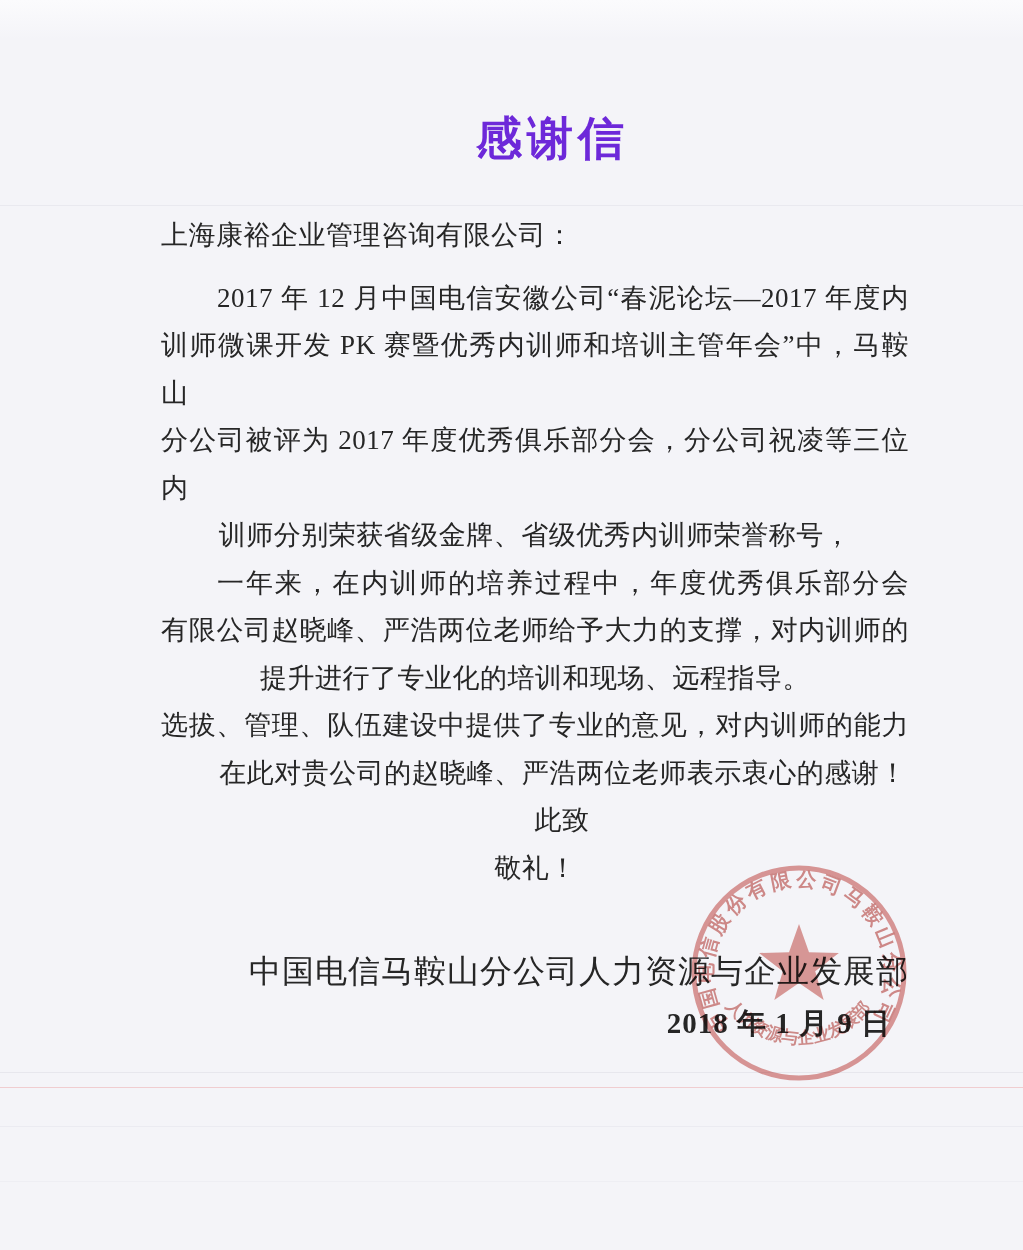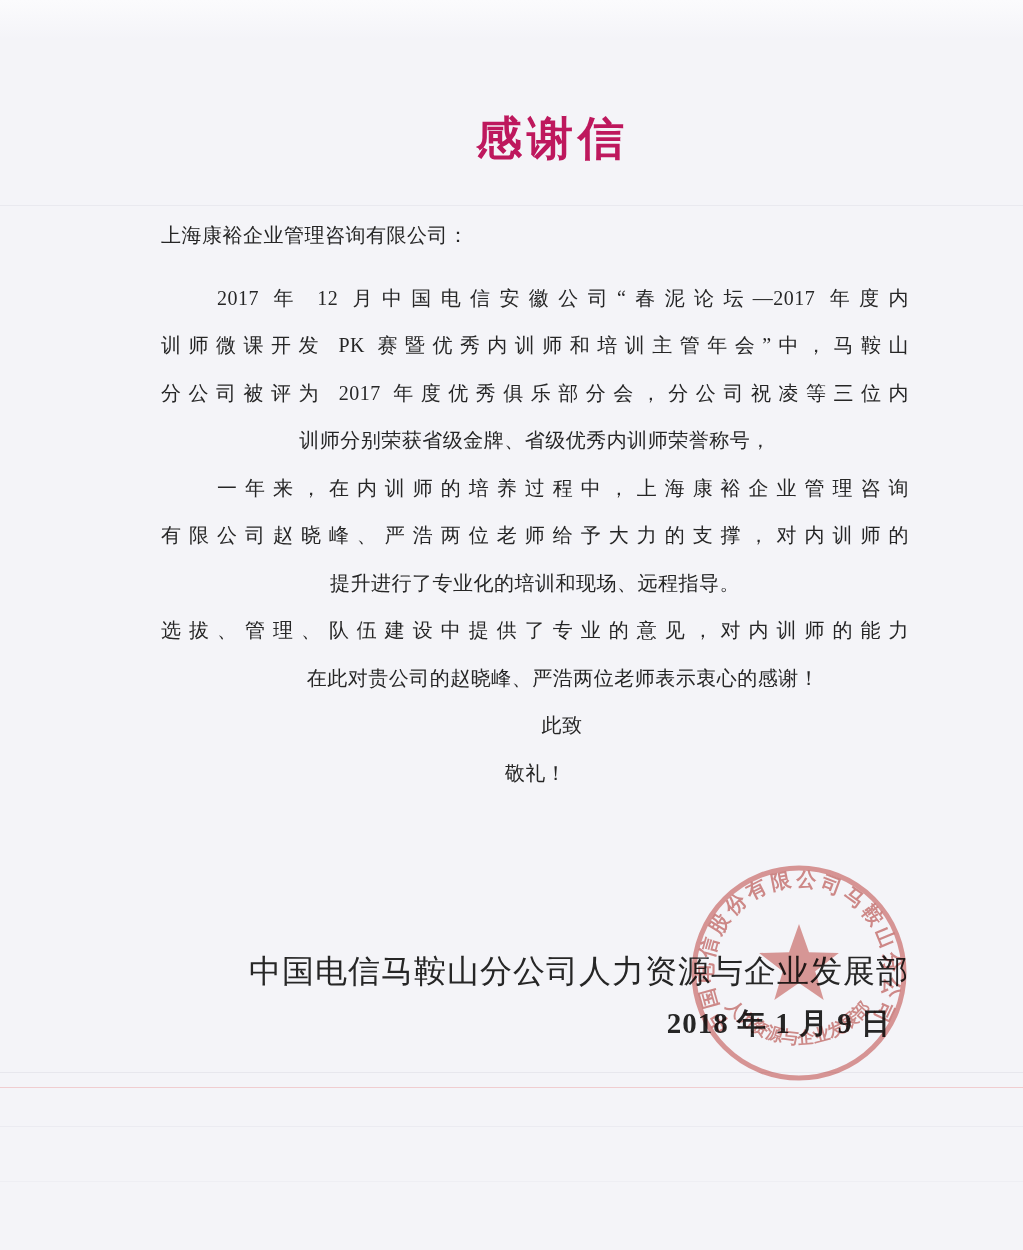--- a/index.html
+++ b/index.html
@@ -20,28 +20,28 @@
   }
   .title {
     position: absolute;
     left: 180px;
     width: 745px;
     top: 108px;
     text-align: center;
     font-size: 46px;
     font-weight: bold;
     letter-spacing: 5px;
-    color: #be185d;
+    color: #6d28d9;
   }
   .content {
     position: absolute;
     left: 161px;
     top: 212px;
     width: 748px;
-    font-size: 20px;
+    font-size: 27px;
     line-height: 47.5px;
     letter-spacing: 0.5px;
   }
   .salutation { margin-bottom: 15px; }
   .line { text-align: center; white-space: nowrap; }
   .line.justify { white-space: normal; text-align: justify; text-align-last: justify; }
   .line.indent { text-indent: 56px; }
   .closing-salute { text-indent: 54px; }
   .closing-regards { margin-left: 1px; }
   .signature {
@@ -92,21 +92,21 @@
 
   <div class="title">感谢信</div>
 
   <div class="content">
     <div class="salutation">上海康裕企业管理咨询有限公司：</div>
     <div>
         <div class="line indent justify">2017 年 12 月中国电信安徽公司“春泥论坛—2017 年度内</div>
         <div class="line justify">训师微课开发 PK 赛暨优秀内训师和培训主管年会”中，马鞍山</div>
         <div class="line justify">分公司被评为 2017 年度优秀俱乐部分会，分公司祝凌等三位内</div>
         <div class="line">训师分别荣获省级金牌、省级优秀内训师荣誉称号，</div>
-        <div class="line indent justify">一年来，在内训师的培养过程中，上海康裕企业管理咨询</div>
+        <div class="line indent justify">一年来，在内训师的培养过程中，年度优秀俱乐部分会</div>
         <div class="line justify">有限公司赵晓峰、严浩两位老师给予大力的支撑，对内训师的</div>
         <div class="line">提升进行了专业化的培训和现场、远程指导。</div>
         <div class="line justify">选拔、管理、队伍建设中提供了专业的意见，对内训师的能力</div>
         <div class="line indent">在此对贵公司的赵晓峰、严浩两位老师表示衷心的感谢！</div>
       </div>
     <div class="line closing-salute">此致</div>
     <div class="line closing-regards">敬礼！</div>
   </div>
 
   <div class="signature">中国电信马鞍山分公司人力资源与企业发展部</div>

